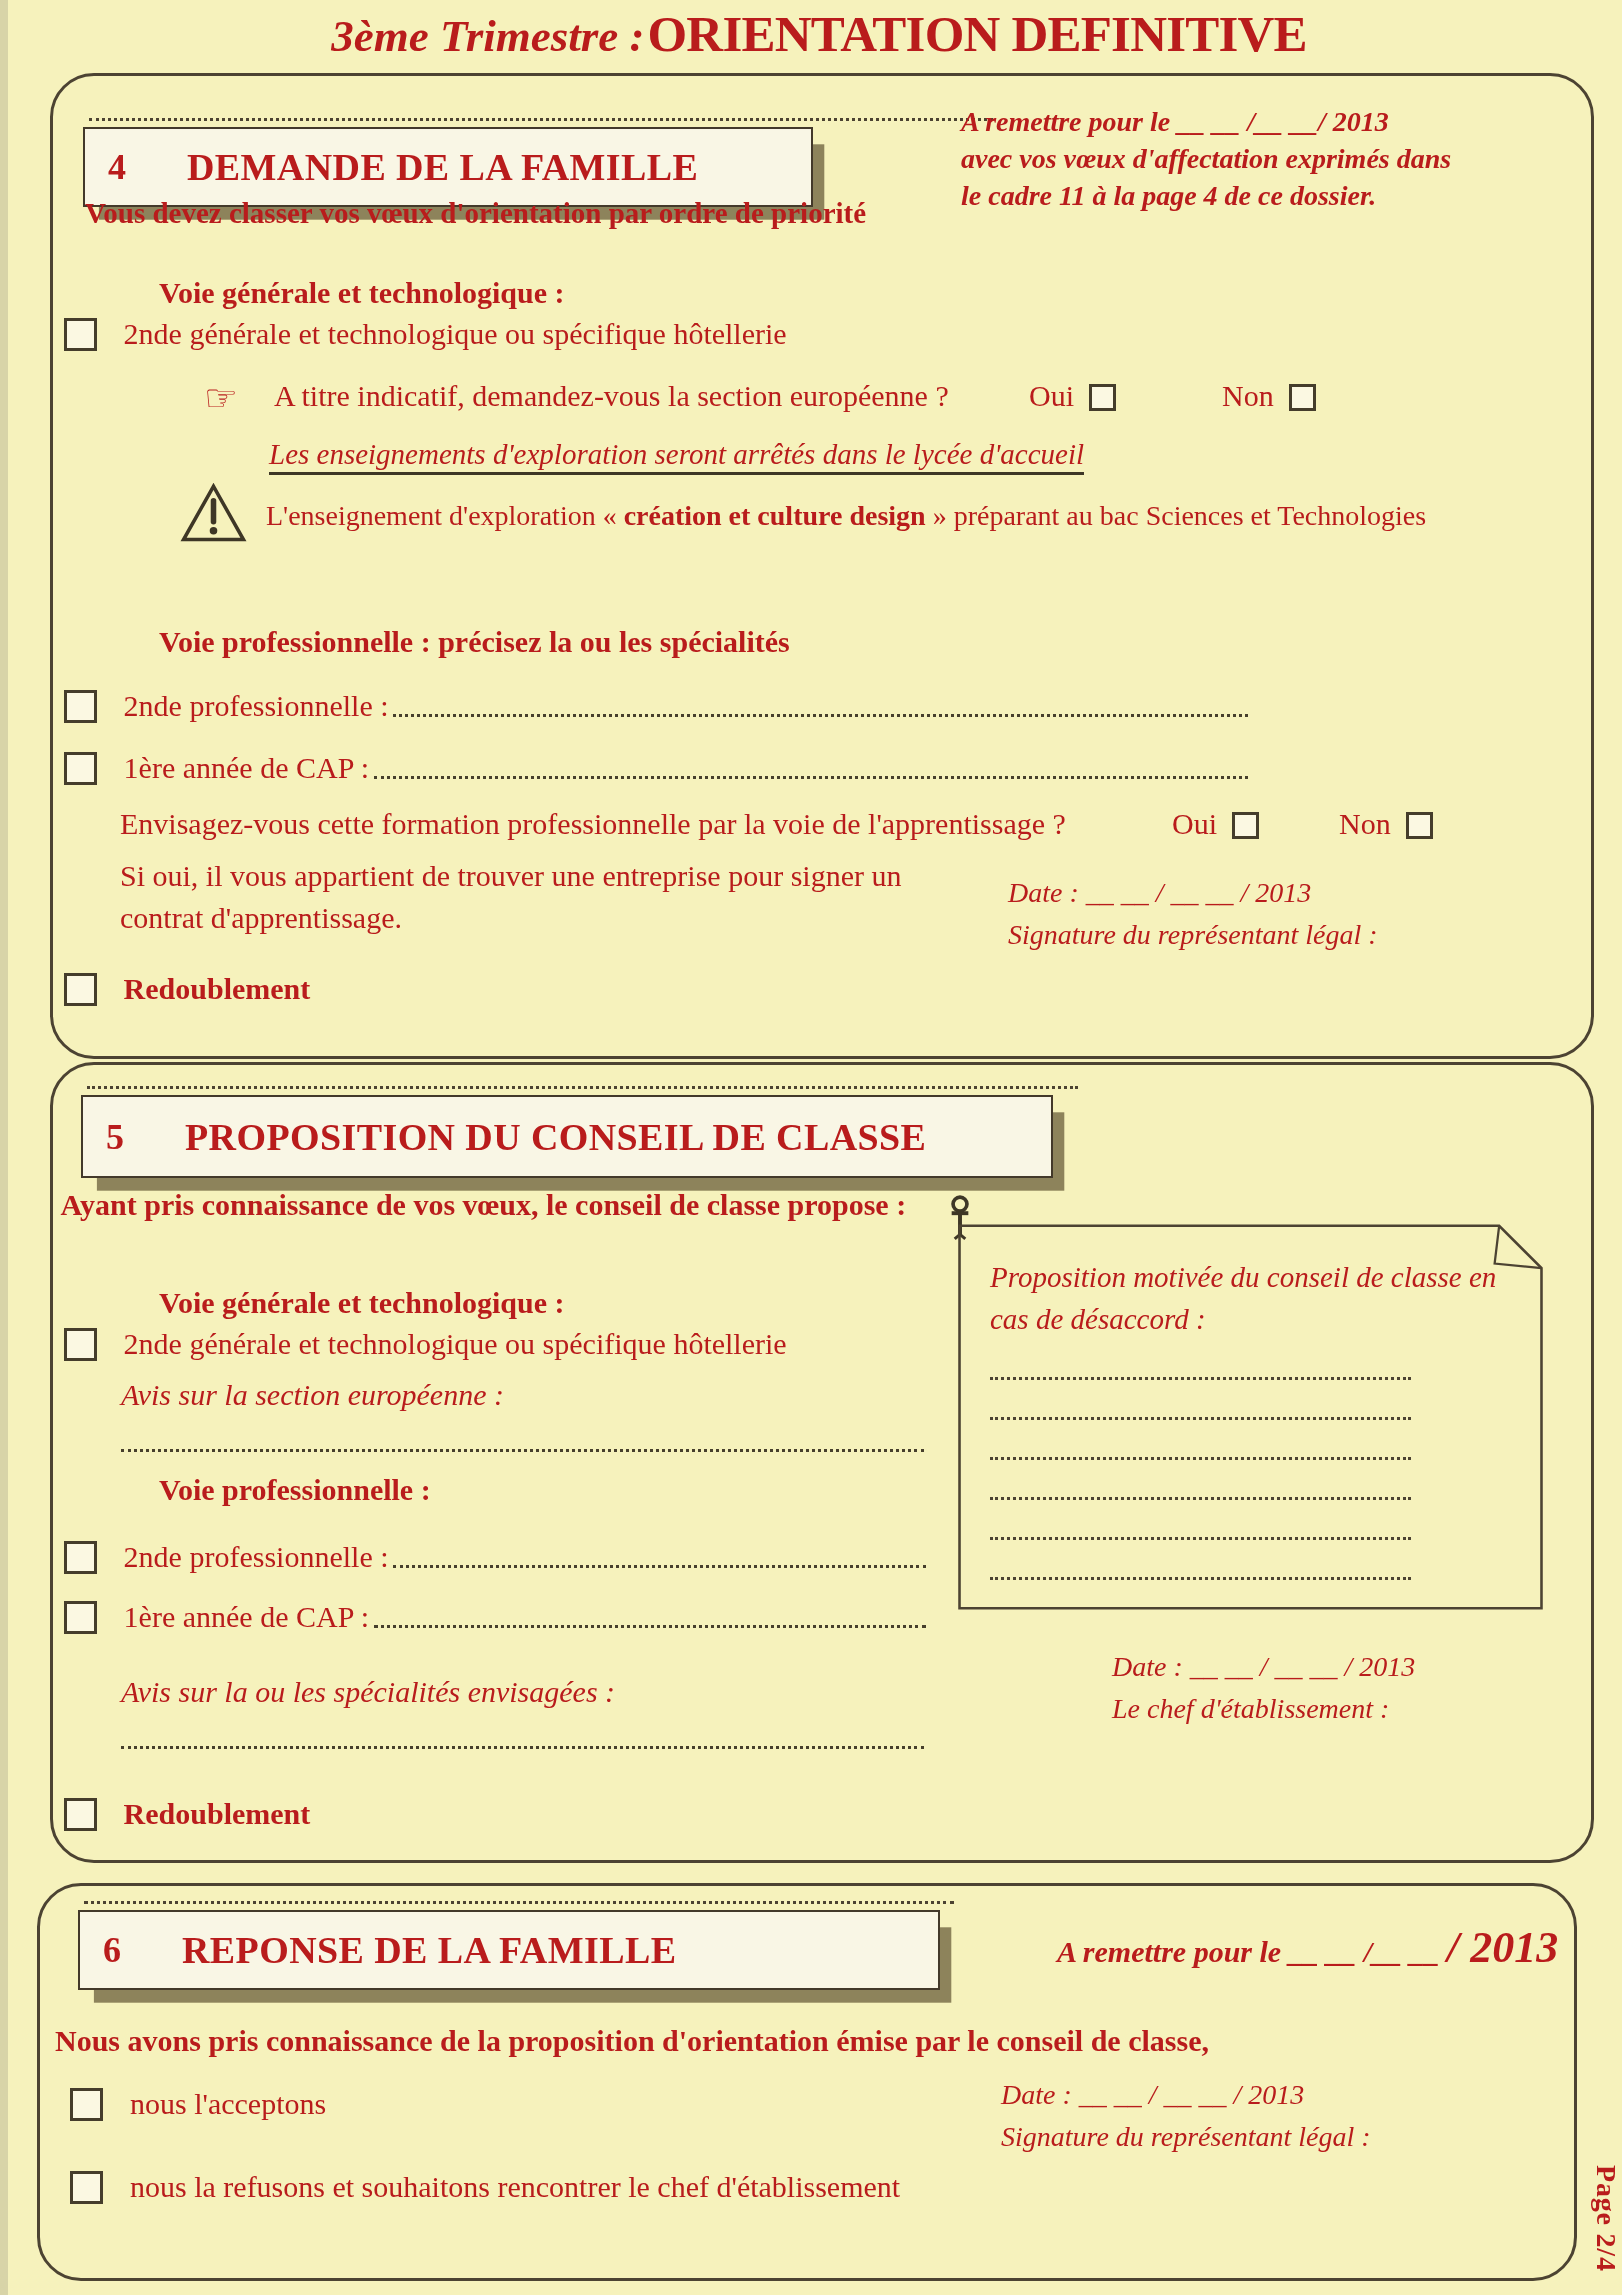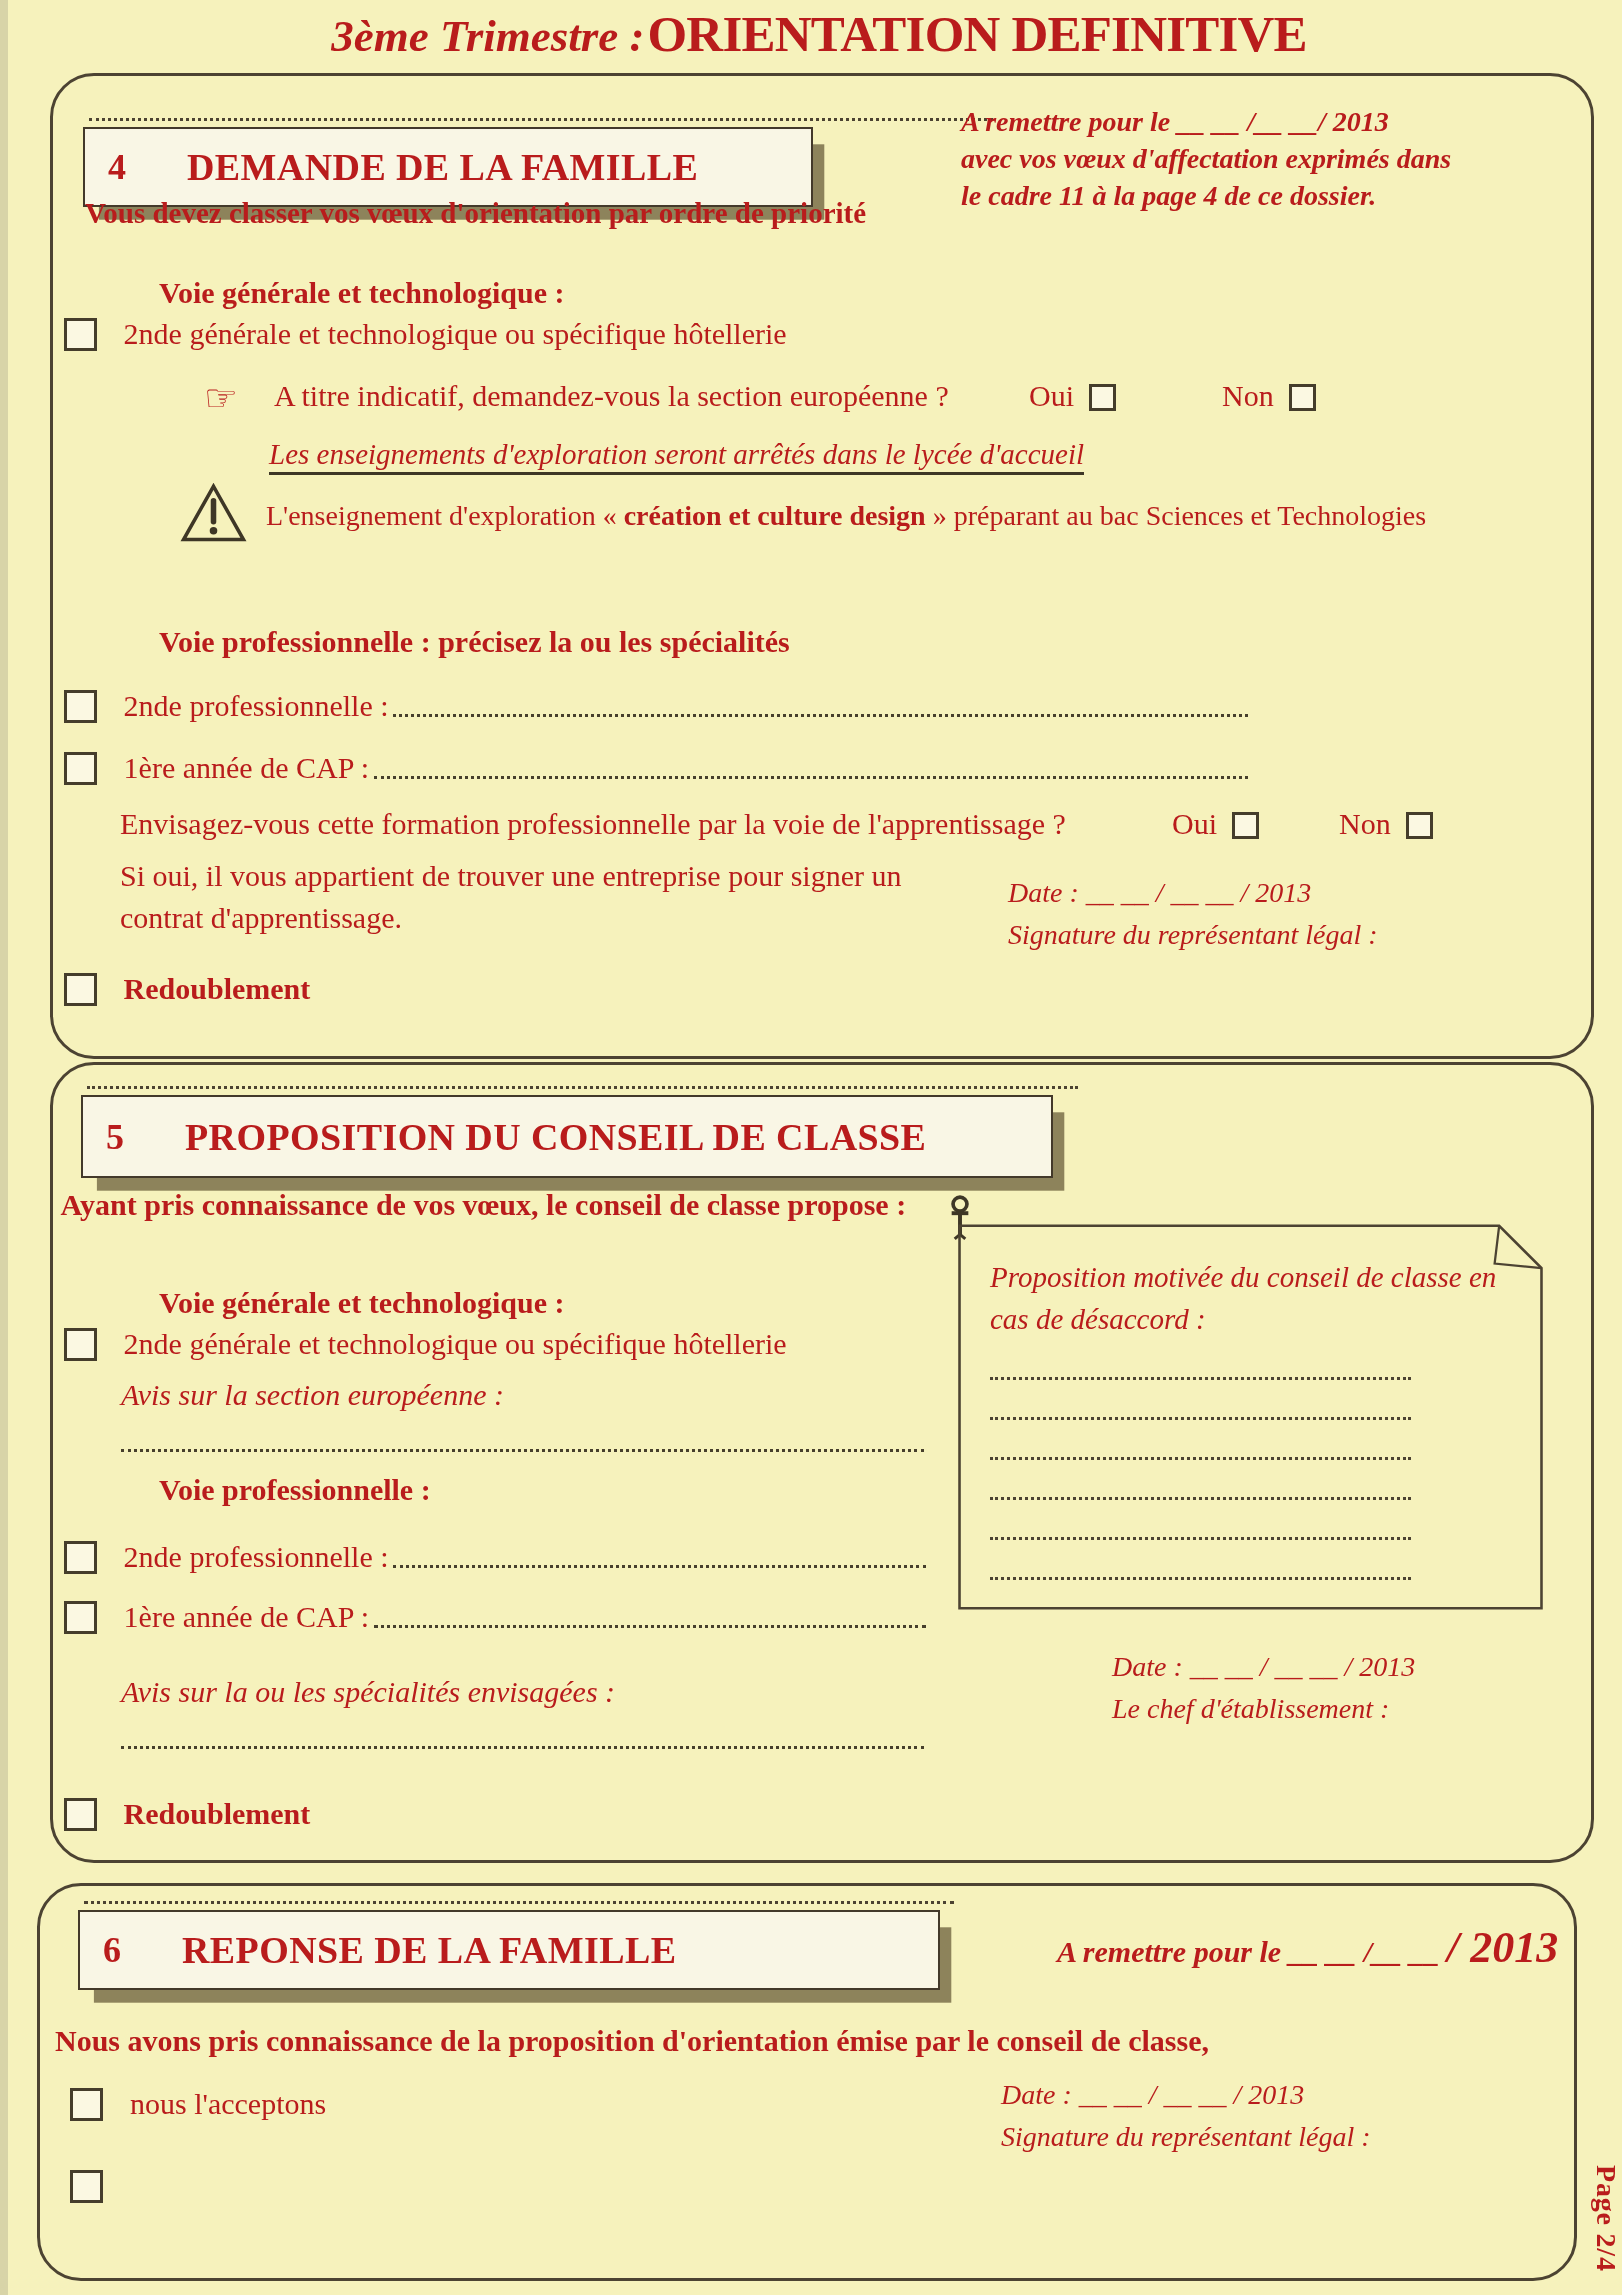--- a/index.html
+++ b/index.html
@@ -248,19 +248,20 @@
     </div>
 
     <div class="dateblk" style="left:961px; top:188px;">
       <span>Date :</span>
       <span>__ __ / __ __ / 2013</span><br>
       <span>Signature du représentant légal :</span>
     </div>
 
     <div class="row" style="left:30px; top:284px; width:1059px;">
       <span class="cb"></span>
+      <span class="lbl">nous la refusons et souhaitons rencontrer le chef d'établissement</span>
     </div>
   </div>
 
   <div class="pagenum" style="left:1582px; top:2165px;">Page 2/4</div>
 
 </div>
 
 
 </body></html>

